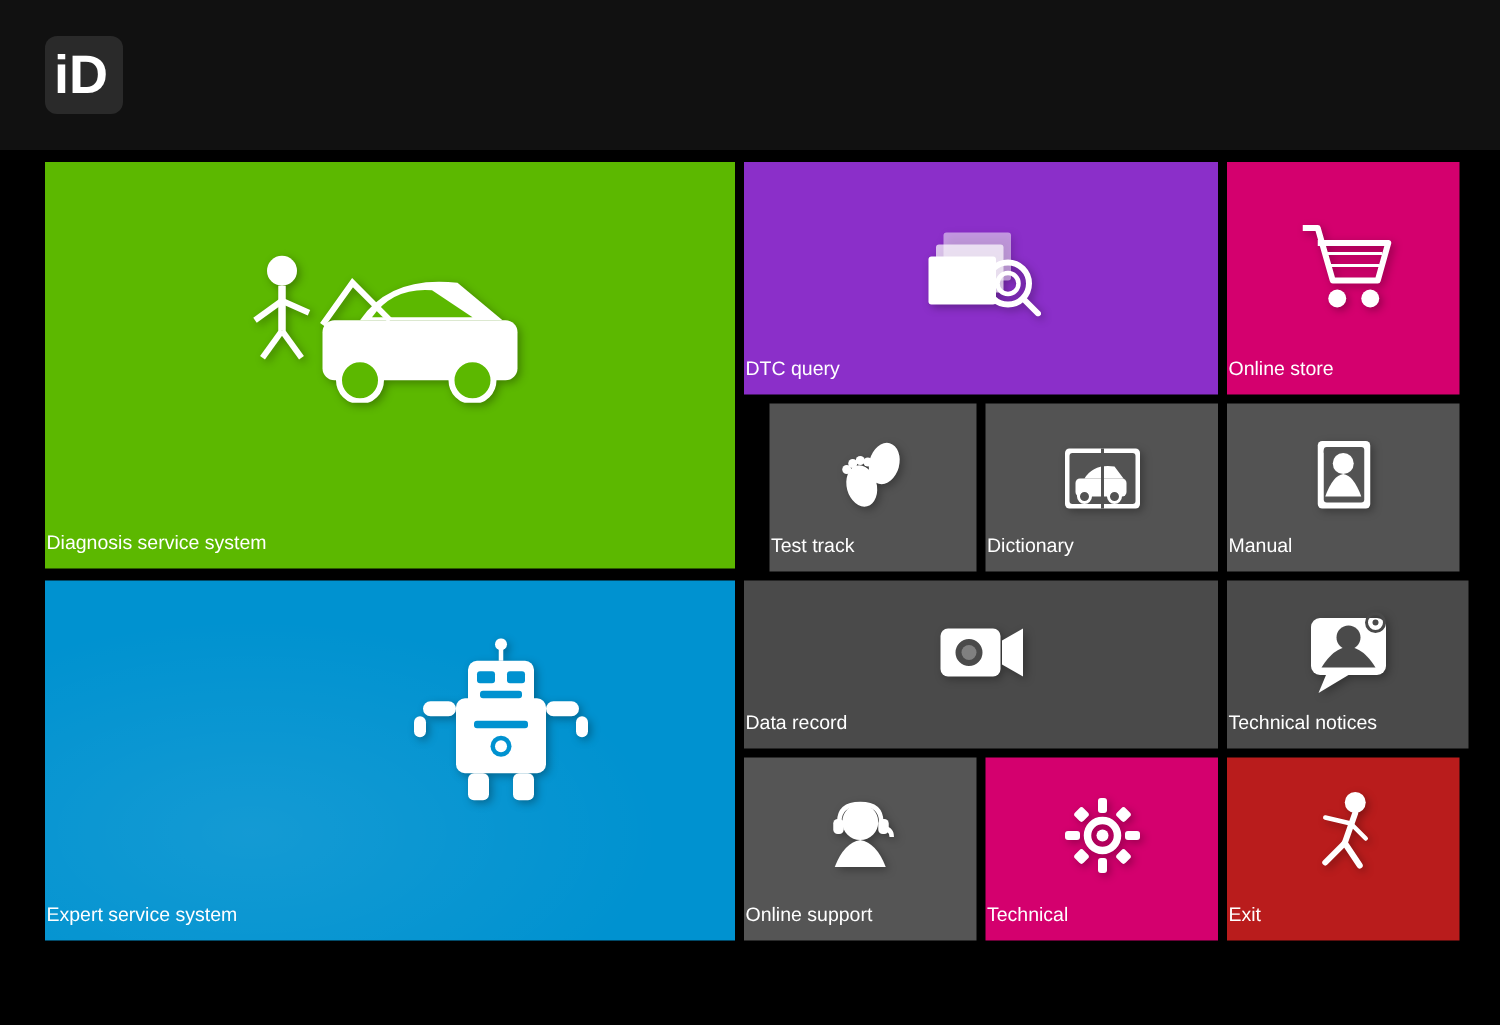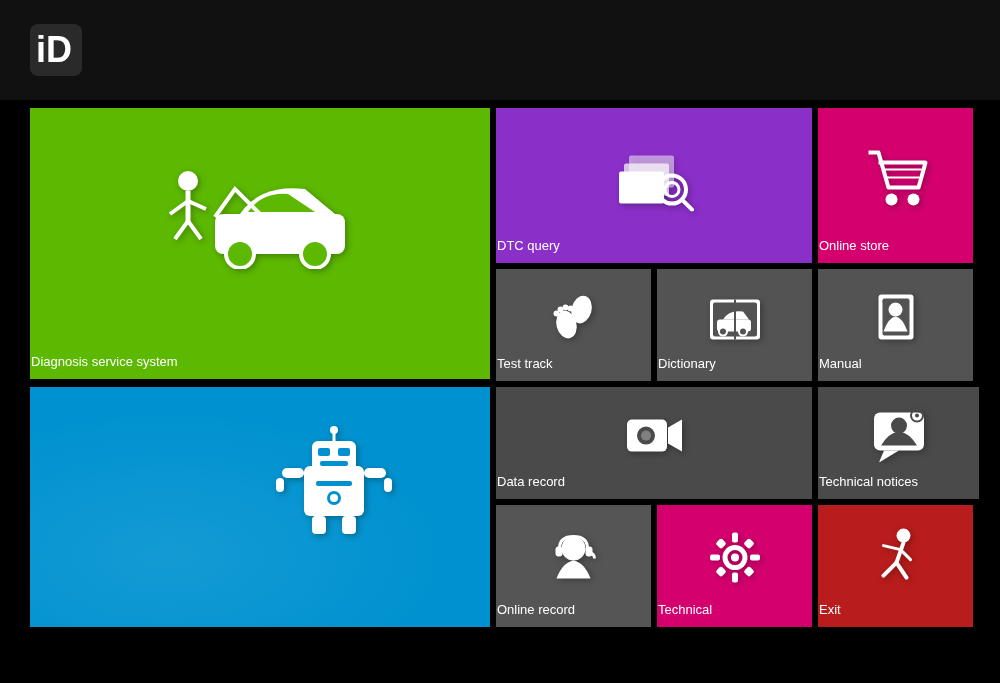--- a/index.html
+++ b/index.html
@@ -96,20 +96,21 @@
     
     #tile-store {
       grid-column: 4;
       grid-row: 1;
     }
 
     
     #tile-testtrack {
       grid-column: 2;
       grid-row: 2;
+      margin-left: 17px;
     }
 
     
     #tile-dictionary {
       grid-column: 3;
       grid-row: 2;
     }
 
     
     #tile-manual {
@@ -367,36 +368,37 @@
 
         <rect x="48" y="90" width="14" height="18" rx="4" fill="white"></rect>
         <rect x="78" y="90" width="14" height="18" rx="4" fill="white"></rect>
 
         <rect x="52" y="55" width="36" height="5" rx="2" fill="#0092d0"></rect>
         <circle cx="70" cy="72" r="7" fill="#0092d0"></circle>
 
         <circle cx="70" cy="72" r="4" fill="white"></circle>
       </svg>
     </div>
+    <span class="tile-label">Expert service system</span>
   </div>
 
   <div id="tile-support" class="tile gray" style="background:#555;">
     <div class="icon-wrap">
       <svg width="55" height="55" viewBox="0 0 55 55">
 
         <circle cx="27" cy="18" r="12" fill="white"></circle>
         <path d="M10 48 Q16 32 27 30 Q38 32 44 48 Z" fill="white"></path>
 
         <path d="M13 18 Q13 6 27 6 Q41 6 41 18" fill="none" stroke="white" stroke-width="3"></path>
         <rect x="9" y="16" width="7" height="10" rx="3" fill="white"></rect>
         <rect x="39" y="16" width="7" height="10" rx="3" fill="white"></rect>
         <path d="M41 22 Q48 22 48 28" fill="none" stroke="white" stroke-width="3"></path>
       </svg>
     </div>
-    <span class="tile-label">Online record</span>
+    <span class="tile-label">Online support</span>
   </div>
 
   <div id="tile-settings" class="tile pink">
     <div class="icon-wrap">
       <svg width="60" height="60" viewBox="0 0 60 60">
 
         <circle cx="30" cy="30" r="10" fill="none" stroke="white" stroke-width="5"></circle>
         <circle cx="30" cy="30" r="4" fill="white"></circle>
 
         <rect x="27" y="5" width="6" height="10" rx="2" fill="white"></rect>

